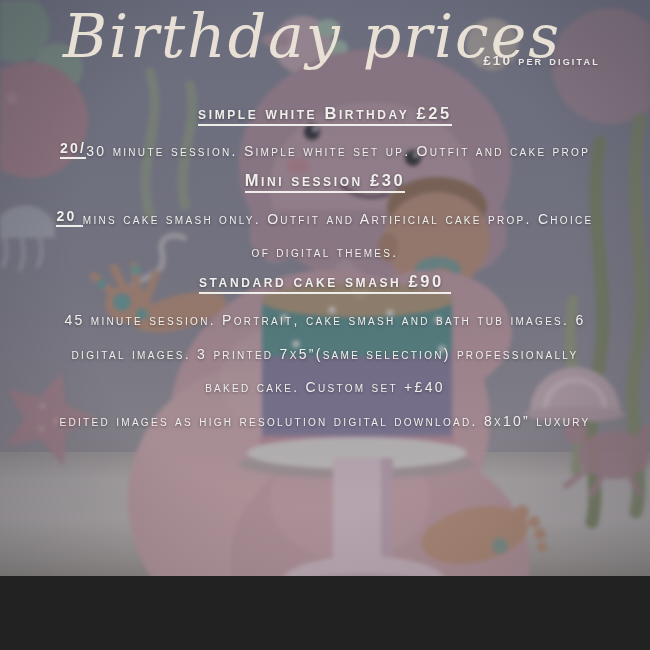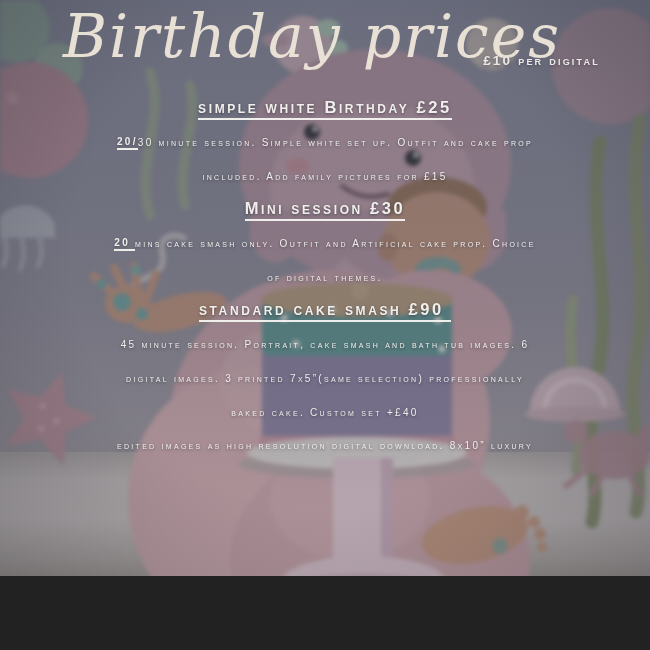--- a/index.html
+++ b/index.html
@@ -17,24 +17,24 @@
     background:radial-gradient(ellipse at 50% 45%,rgba(0,0,0,0) 55%,rgba(42,42,52,.28) 100%);}
   
   .content{position:absolute;inset:0;}
   .title{position:absolute;top:-4px;left:0;right:26px;text-align:center;
     font-family:"DejaVu Serif",serif;font-style:italic;font-weight:400;
     font-size:60px;line-height:80px;color:#efe7da;letter-spacing:2px;opacity:.95;}
   .digital{position:absolute;top:53px;right:50px;font-size:13.5px;font-weight:700;
     font-variant:small-caps;letter-spacing:2.2px;color:#ebe9e7;
     text-shadow:0 1px 3px rgba(30,30,40,.4);}
   .lines{position:absolute;top:92px;left:0;right:0;}
-  .line{height:33.7px;display:flex;justify-content:center;align-items:center;
+  .line{height:33.7px;display:flex;justify-content:center;align-items:flex-end;
     white-space:pre;font-variant:small-caps;color:#f1efec;
     text-shadow:0 1px 3px rgba(28,28,38,.5);}
-  .line.body{font-size:10px;letter-spacing:2.3px;}
+  .line.body{font-size:14px;letter-spacing:2.3px;}
   .line.heading{font-size:16.5px;font-weight:700;letter-spacing:2.6px;}
   .line.heading > span{border-bottom:2px solid rgba(246,244,241,.95);padding-bottom:1px;}
   .u{border-bottom:2px solid rgba(246,244,241,.95);padding-bottom:1px;font-weight:700;}
   .footer{position:absolute;left:0;right:0;top:629px;text-align:center;
     font-size:12px;letter-spacing:3.2px;font-variant:small-caps;white-space:pre;
     color:rgba(233,231,229,.8);}
 </style>
 </head>
 <body>
 
@@ -190,21 +190,20 @@
   <div class="overlay"></div>
   <div class="vignette"></div>
 
   <div class="content">
     <div class="title">Birthday prices</div>
     <div class="digital">£10 per digital</div>
 
     <div class="lines">
       <div class="line heading"><span>simple white Birthday £25</span></div>
       <div class="line body"><span class="u">20/</span><span>30 minute session. Simple white set up. Outfit and cake prop</span></div>
-      <div class="line body"><span>included. Add family pictures for £15</span></div>
       <div class="line heading"><span>Mini session £30</span></div>
       <div class="line body"><span class="u">20 </span><span>mins cake smash only. Outfit and Artificial cake prop. Choice</span></div>
       <div class="line body"><span>of digital themes.</span></div>
       <div class="line heading"><span>standard cake smash £90 </span></div>
       <div class="line body"><span>45 minute session. Portrait, cake smash and bath tub images. 6</span></div>
       <div class="line body"><span>digital images. 3 printed 7x5”(same selection) professionally</span></div>
       <div class="line body"><span>baked cake. Custom set +£40</span></div>
       <div class="line body"><span>edited images as high resolution digital download. 8x10” luxury</span></div>
     </div>
 

